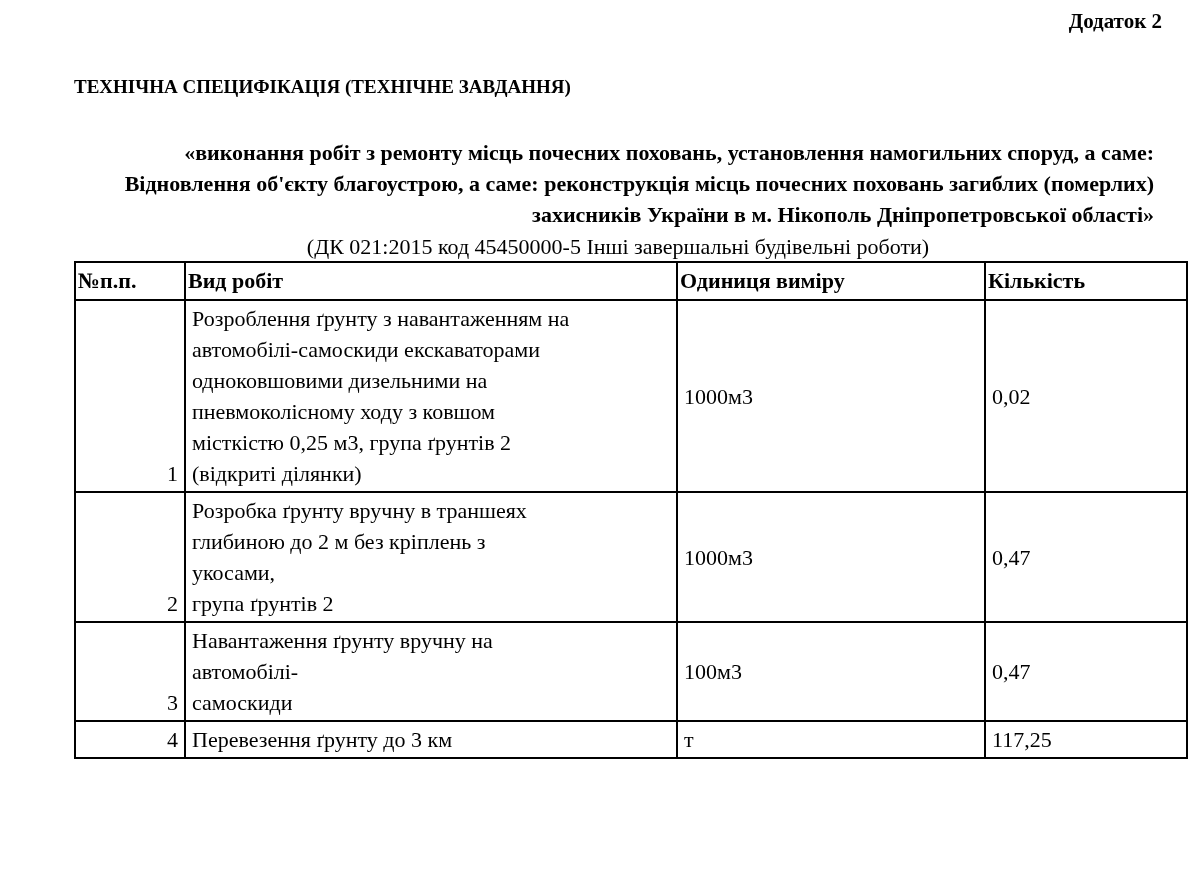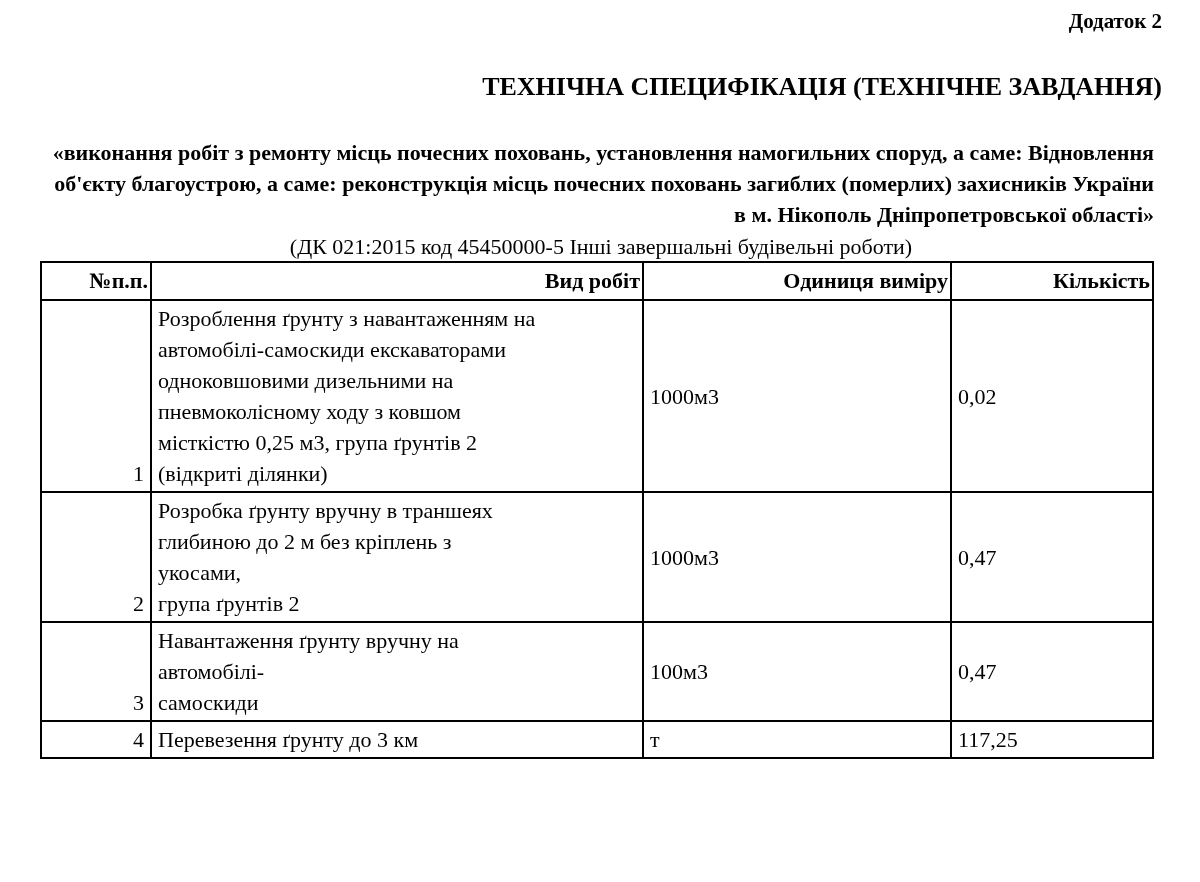--- a/index.html
+++ b/index.html
@@ -9,33 +9,33 @@
     background: #ffffff;
     width: 1200px;
     height: 882px;
     overflow: hidden;
     font-family: "Liberation Serif", serif;
     color: #000000;
   }
   .page {
     width: 1200px;
     height: 882px;
-    padding: 8px 38px 0 40px;
+    padding: 8px 38px 0 74px;
     overflow: hidden;
   }
   .annex {
     text-align: right;
     font-weight: bold;
     font-size: 21px;
     line-height: 27px;
   }
   .title {
     margin: 38px 0 0 0;
-    text-align: right;
-    font-size: 26px;
+    text-align: left;
+    font-size: 19px;
     line-height: 28px;
     font-weight: bold;
   }
   .subject {
     margin: 36px 0 0 0;
     padding: 0 8px;
     text-align: right;
     font-weight: bold;
     font-size: 22px;
     line-height: 31px;
@@ -60,21 +60,21 @@
     border: 2px solid #000;
     font-size: 22px;
   }
   table.works th, table.works td {
     border: 2px solid #000;
     padding: 2px 6px;
     line-height: 31px;
   }
   table.works th {
     font-weight: bold;
-    text-align: right;
+    text-align: left;
     line-height: 28px;
     padding: 4px 2px;
   }
   td.num {
     text-align: right;
     vertical-align: bottom;
     padding-right: 16px;
     padding-bottom: 2px;
   }
   td.work {

